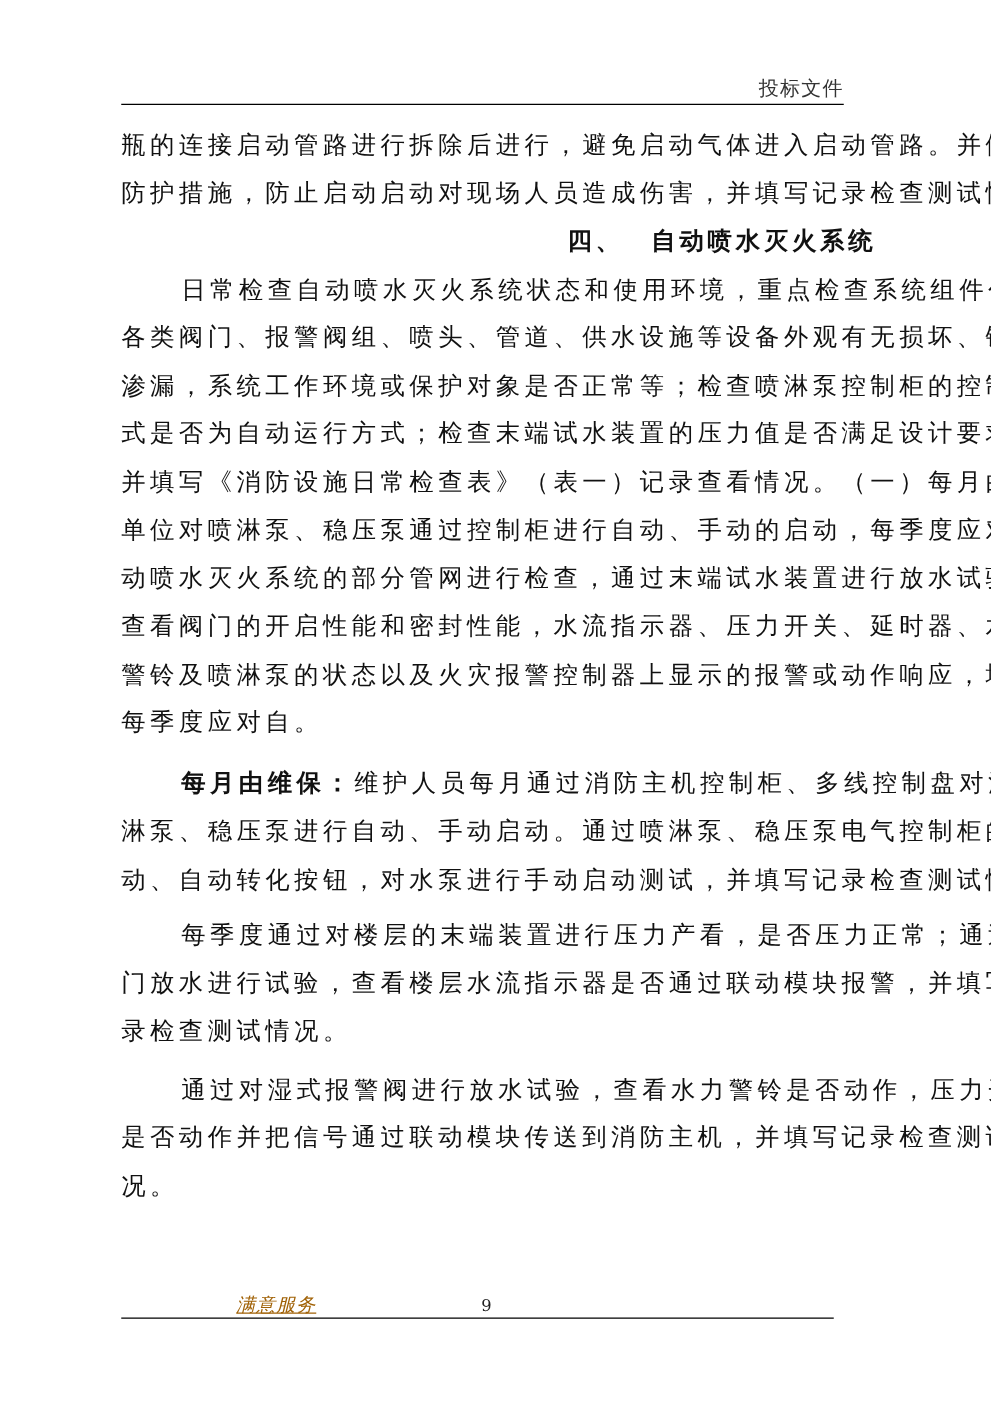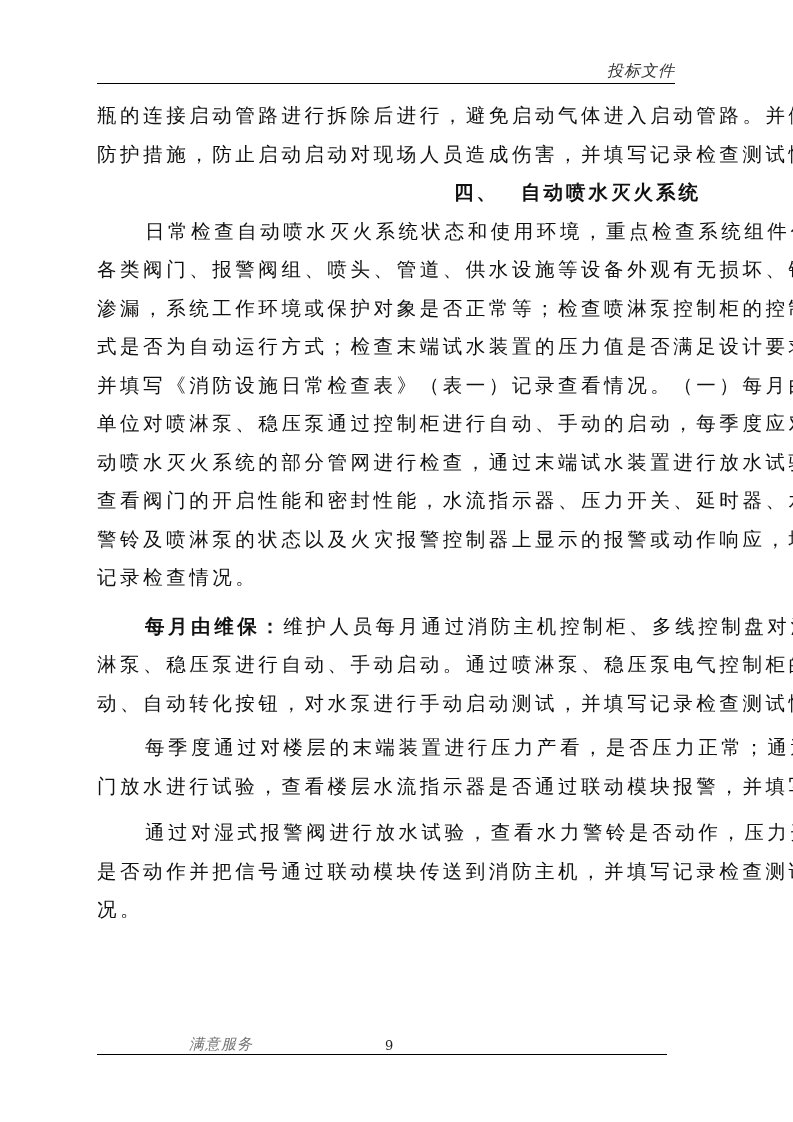--- a/index.html
+++ b/index.html
@@ -1,33 +1,33 @@
 <!DOCTYPE html>
 <html><head>
   <meta charset="utf-8">
   <style>
     html, body { margin: 0; padding: 0; background: #ffffff; }
     body { width: 793px; height: 1122px; position: relative; overflow: hidden;
            font-family: "DejaVu Serif", "Liberation Serif", serif; color: #111; }
     .page-header { position: absolute; left: 97px; top: 60px; width: 578px; height: 23px;
                    border-bottom: 1.5px solid #000; }
     .page-header .htxt { position: absolute; right: 0; bottom: 1px; font-size: 16px;
-                         font-style: italic; color: #333; letter-spacing: 1px; text-align: center; }
+                         color: #333; letter-spacing: 1px; text-align: center; }
     .body-text { position: absolute; left: 97px; top: 97px; width: 604px; }
     .line { height: 38.5px; line-height: 38.5px; font-size: 19.5px; white-space: nowrap;
             letter-spacing: 3.55px; overflow: visible; }
     .indent { padding-left: 48px; }
     .heading { padding-left: 40px; letter-spacing: 3px; font-weight: bold; text-align: right; }
     .heading .num { margin-right: 22px; }
     .bold { font-weight: bold; }
     .gap { height: 10px; }
     .page-footer { position: absolute; left: 97px; top: 1034px; width: 570px; height: 20px;
                    border-bottom: 1.5px solid #000; }
     .page-footer .ftxt { position: absolute; left: 92px; bottom: 0px; font-size: 15px;
-                         font-style: italic; color: #737373; letter-spacing: 1px; }
+                         font-style: italic; color: #a16207; letter-spacing: 1px; text-decoration: underline; }
     .page-footer .pnum { position: absolute; left: 288px; bottom: 1px; font-size: 13px; color: #222; }
   </style>
 </head>
 <body>
 
 <div class="page-header">
   <span class="htxt">投标文件</span>
 </div>
 
 <div class="body-text">
@@ -41,36 +41,37 @@
   <div>
     <div class="line indent">日常检查自动喷水灭火系统状态和使用环境，重点检查系统组件包括</div>
     <div class="line">各类阀门、报警阀组、喷头、管道、供水设施等设备外观有无损坏、锈蚀、</div>
     <div class="line">渗漏，系统工作环境或保护对象是否正常等；检查喷淋泵控制柜的控制方</div>
     <div class="line">式是否为自动运行方式；检查末端试水装置的压力值是否满足设计要求。</div>
     <div class="line">并填写《消防设施日常检查表》（表一）记录查看情况。（一）每月由维保</div>
     <div class="line">单位对喷淋泵、稳压泵通过控制柜进行自动、手动的启动，每季度应对自</div>
     <div class="line">动喷水灭火系统的部分管网进行检查，通过末端试水装置进行放水试验，</div>
     <div class="line">查看阀门的开启性能和密封性能，水流指示器、压力开关、延时器、水力</div>
     <div class="line">警铃及喷淋泵的状态以及火灾报警控制器上显示的报警或动作响应，填写</div>
-    <div class="line">记录检查情况。</div>
+    <div class="line">每季度应对自。</div>
   </div>
 
   <div class="gap"></div>
 
   <div>
     <div class="line indent"><span class="bold">每月由维保：</span><span>维护人员每月通过消防主机控制柜、多线控制盘对消防喷</span></div>
     <div class="line">淋泵、稳压泵进行自动、手动启动。通过喷淋泵、稳压泵电气控制柜的手</div>
     <div class="line">动、自动转化按钮，对水泵进行手动启动测试，并填写记录检查测试情况。</div>
   </div>
 
   <div class="gap" style="height:6px"></div>
 
   <div>
     <div class="line indent">每季度通过对楼层的末端装置进行压力产看，是否压力正常；通过阀</div>
     <div class="line">门放水进行试验，查看楼层水流指示器是否通过联动模块报警，并填写记</div>
+    <div class="line">录检查测试情况。</div>
   </div>
 
   <div class="gap" style="height:8px"></div>
 
   <div>
     <div class="line indent">通过对湿式报警阀进行放水试验，查看水力警铃是否动作，压力开关</div>
     <div class="line">是否动作并把信号通过联动模块传送到消防主机，并填写记录检查测试情</div>
     <div class="line">况。</div>
   </div>
 </div>

